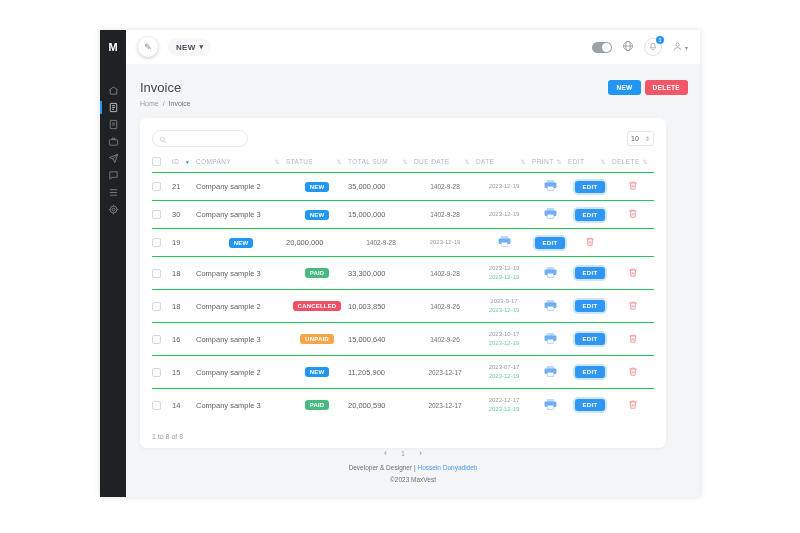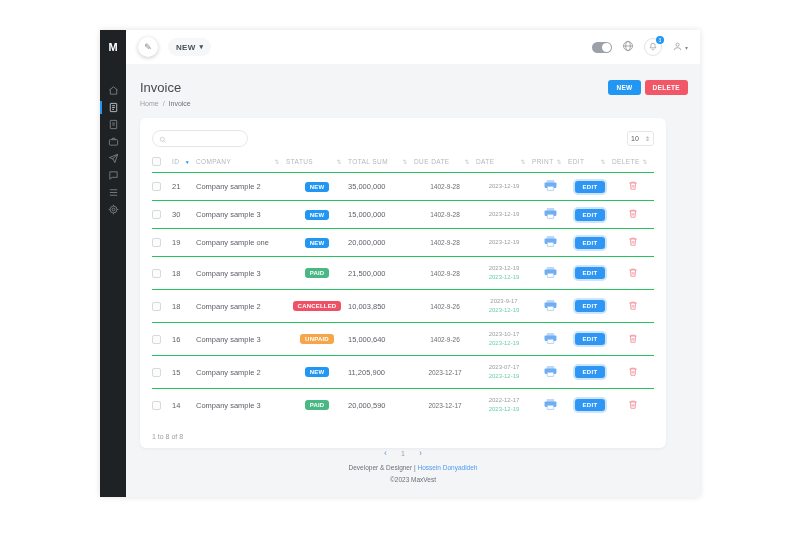--- a/index.html
+++ b/index.html
@@ -286,21 +286,20 @@
       <span><svg width="10" height="11" viewBox="0 0 24 24" fill="none" stroke="#f08a93" stroke-width="2">
                 <path d="M3 6h18 M8 6V4h8v2 M6 6l1 15h10l1-15 M10 11v6 M14 11v6"></path>
               </svg></span>
     </div>
   </div>
         <div class="grid tr">
     <div class="td td-check">
             <input type="checkbox" style="">
           </div>
     <div class="td">19</div>
-    <div class="td">Company sample one</div>
     <div class="td c-center"><span class="badge-status" style="background: rgb(33, 150, 243);">NEW</span></div>
     <div class="td">20,000,000</div>
     <div class="td c-center due">1402-9-28</div>
     <div class="td c-center dates">
       <div>2023-12-19</div>
 
     </div>
     <div class="td icon-cell">
       <span><svg width="13" height="11" viewBox="0 0 24 20">
                 <rect x="5" y="0" width="14" height="6" rx="1" fill="#bcd9f8"></rect>
@@ -315,21 +314,21 @@
               </svg></span>
     </div>
   </div>
         <div class="grid tr">
     <div class="td td-check">
             <input type="checkbox" style="">
           </div>
     <div class="td">18</div>
     <div class="td">Company sample 3</div>
     <div class="td c-center"><span class="badge-status" style="background: rgb(73, 184, 131);">PAID</span></div>
-    <div class="td">21,500,000</div>
+    <div class="td">33,300,000</div>
     <div class="td c-center due">1402-9-28</div>
     <div class="td c-center dates">
       <div>2023-12-19</div>
       <div class="d2">2023-12-19</div>
     </div>
     <div class="td icon-cell">
       <span><svg width="13" height="11" viewBox="0 0 24 20">
                 <rect x="5" y="0" width="14" height="6" rx="1" fill="#bcd9f8"></rect>
                 <rect x="1" y="4.5" width="22" height="10" rx="2" fill="#6faef2"></rect>
                 <rect x="6" y="11.5" width="12" height="7.5" rx="1" fill="#ffffff" stroke="#6faef2"></rect>

